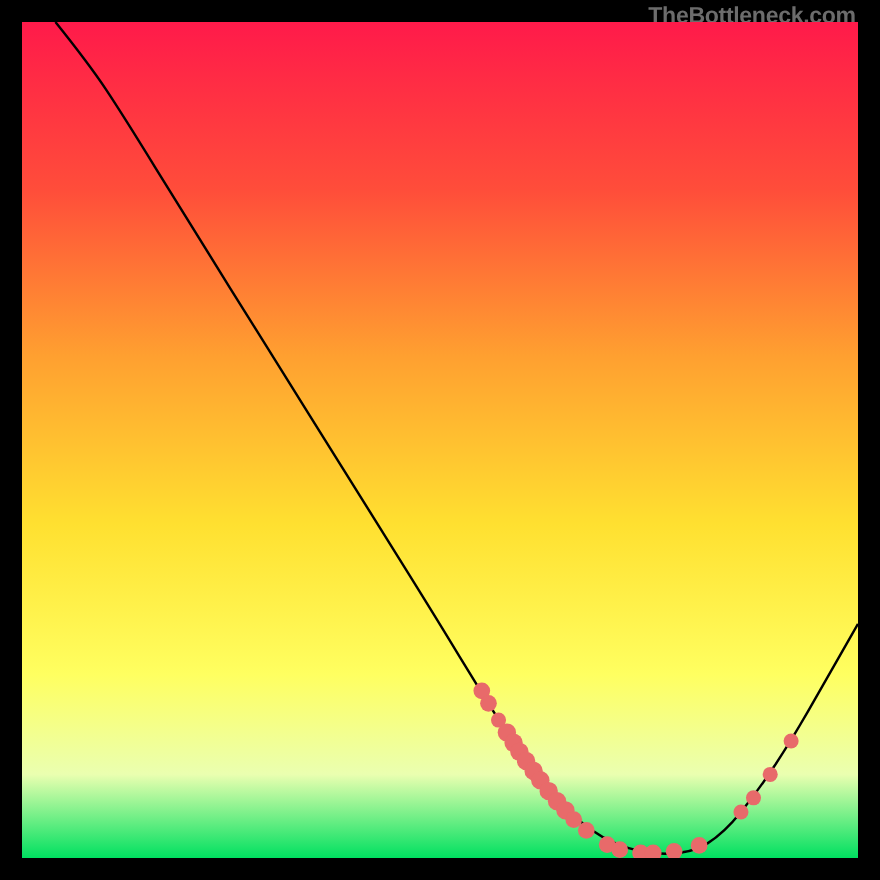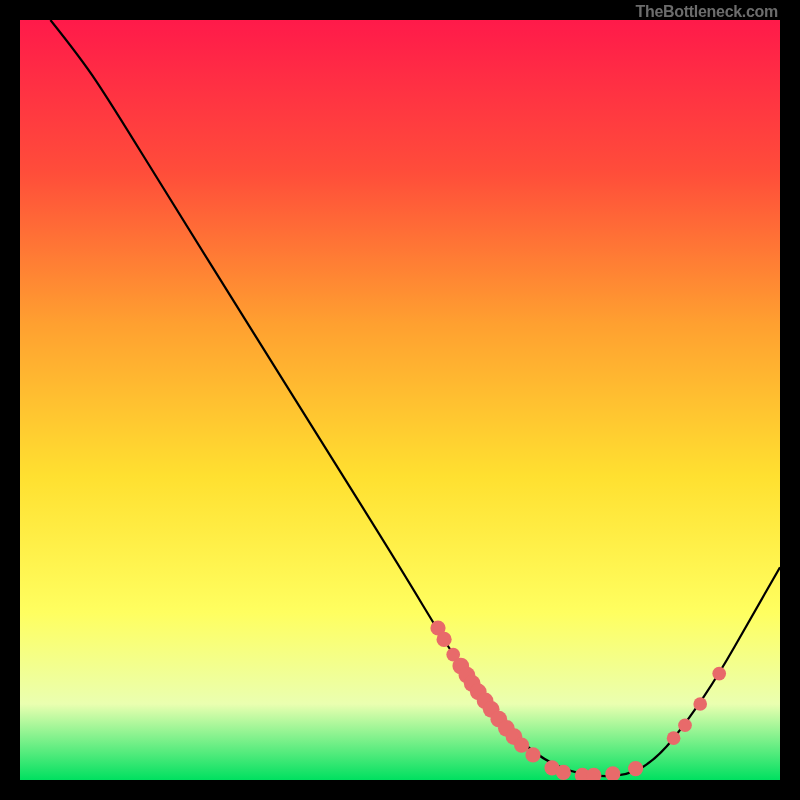--- a/index.html
+++ b/index.html
@@ -17,21 +17,21 @@
     left: 20px;
     top: 20px;
     width: 760px;
     height: 760px;
   }
   .watermark {
     position: absolute;
     top: 3px;
     right: 22px;
     color: #6c6c6c;
-    font-size: 16px;
+    font-size: 21px;
     font-weight: bold;
     letter-spacing: -0.3px;
   }
   svg {
     display: block;
   }
 </style>
 </head>
 <body>
 

